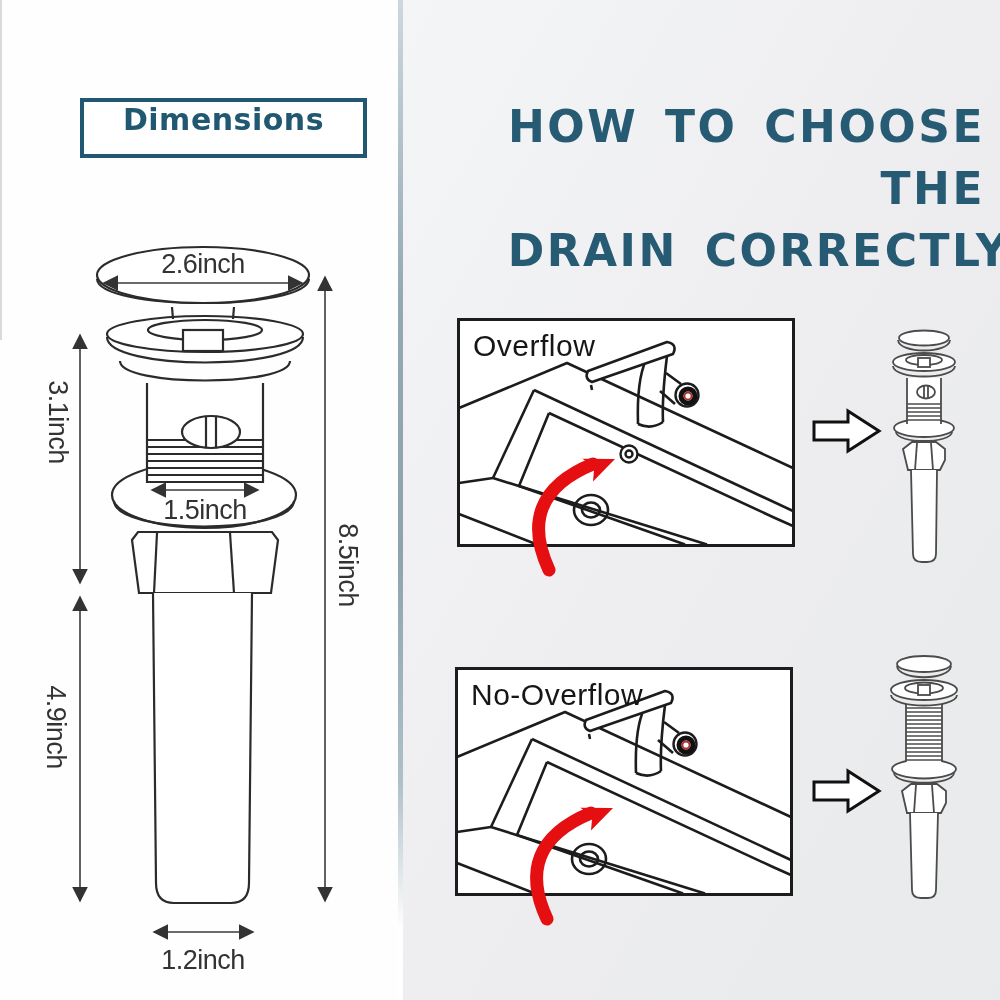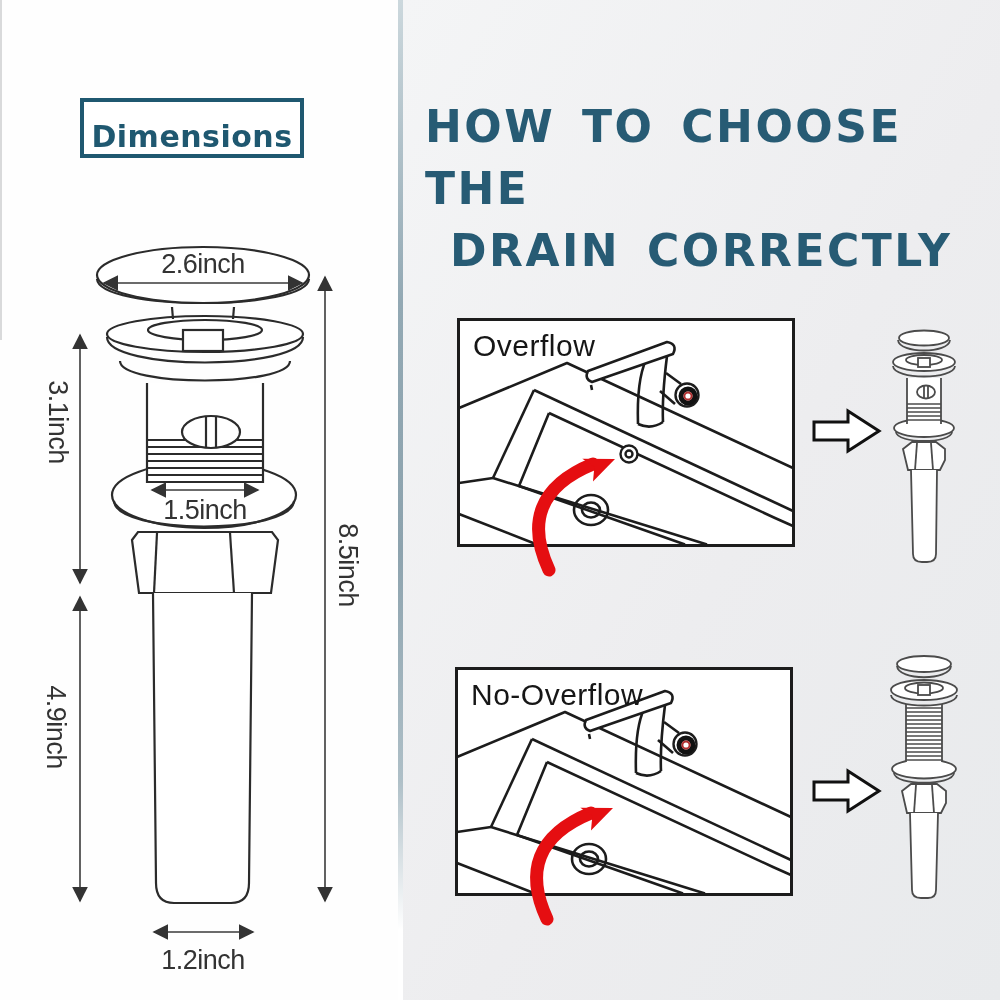--- a/index.html
+++ b/index.html
@@ -4,26 +4,26 @@
 <style>
   html,body{margin:0;padding:0;}
   body{width:1000px;height:1000px;position:relative;overflow:hidden;
        font-family:"Liberation Sans", sans-serif;background:#ffffff;}
   .left-panel{position:absolute;left:0;top:0;width:398px;height:1000px;background:#fefefe;}
   .right-panel{position:absolute;left:403px;top:0;width:597px;height:1000px;
        background:linear-gradient(120deg,#f4f5f6 0%,#ededef 55%,#e8eaec 100%);}
   .divider{position:absolute;left:398px;top:0;width:5px;height:1000px;
        background:linear-gradient(180deg,#ccd8dd 0%,#93a9b4 30%,#8da3ae 55%,#aebfc7 78%,rgba(230,235,238,0) 93%);}
   .edge-line{position:absolute;left:0;top:0;width:2px;height:340px;background:#d9dadb;}
-  .dim-box{position:absolute;left:80px;top:98px;width:224px;height:60px;
-       border:4px solid #1F5870;background:#fff;display:flex;align-items:flex-end;justify-content:center;
+  .dim-box{position:absolute;left:80px;top:98px;width:287px;height:60px;
+       border:4px solid #1F5870;background:#fff;display:flex;align-items:flex-start;justify-content:center;
        box-sizing:border-box;}
   .dim-box span{font-size:30px;font-weight:bold;color:#1F5870;letter-spacing:0.5px;
        font-family:"DejaVu Sans","Liberation Sans",sans-serif;}
-  .rtitle{position:absolute;left:425px;top:96px;width:560px;text-align:left;
+  .rtitle{position:absolute;left:425px;top:96px;width:560px;text-align:right;
        color:#275B74;font-weight:bold;font-size:44px;line-height:62px;letter-spacing:2.5px;
        word-spacing:9px;font-family:"DejaVu Sans","Liberation Sans",sans-serif;}
   .rtitle .l2{transform:translateX(25px);}
   svg{position:absolute;overflow:visible;}
   .sink-label{font-size:30px;fill:#161616;letter-spacing:0.5px;font-family:"Liberation Sans",sans-serif;font-weight:400;}
   .dim-text{font-size:27px;fill:#333;letter-spacing:-0.5px;font-family:"Liberation Sans",sans-serif;}
 </style>
 </head>
 <body>
 

